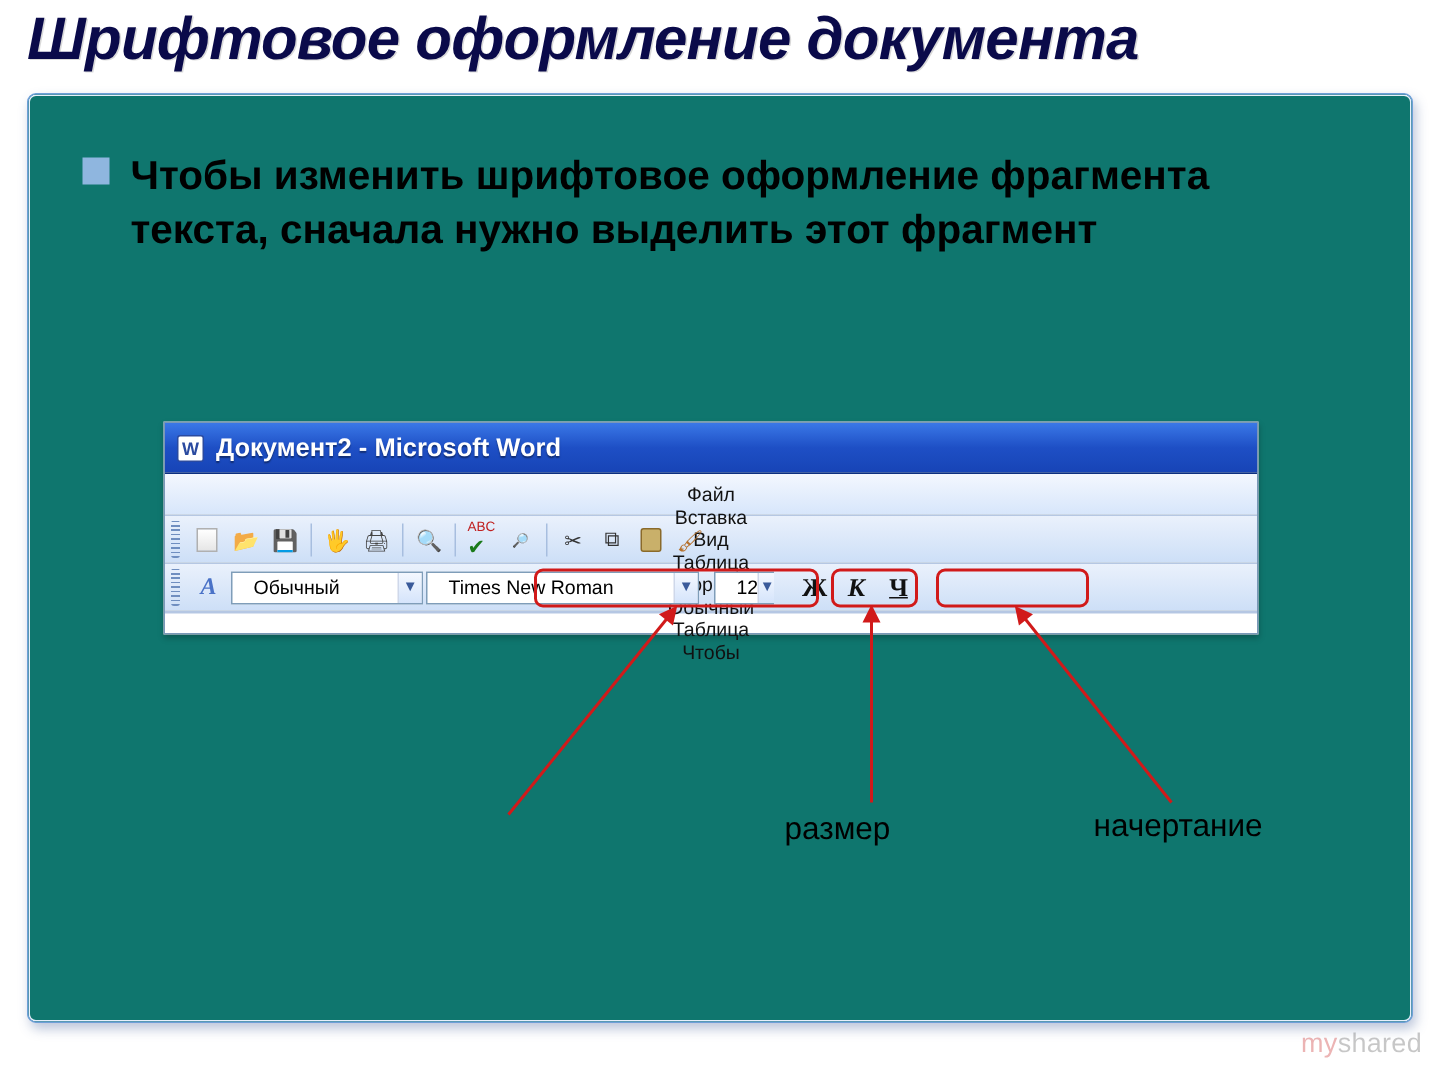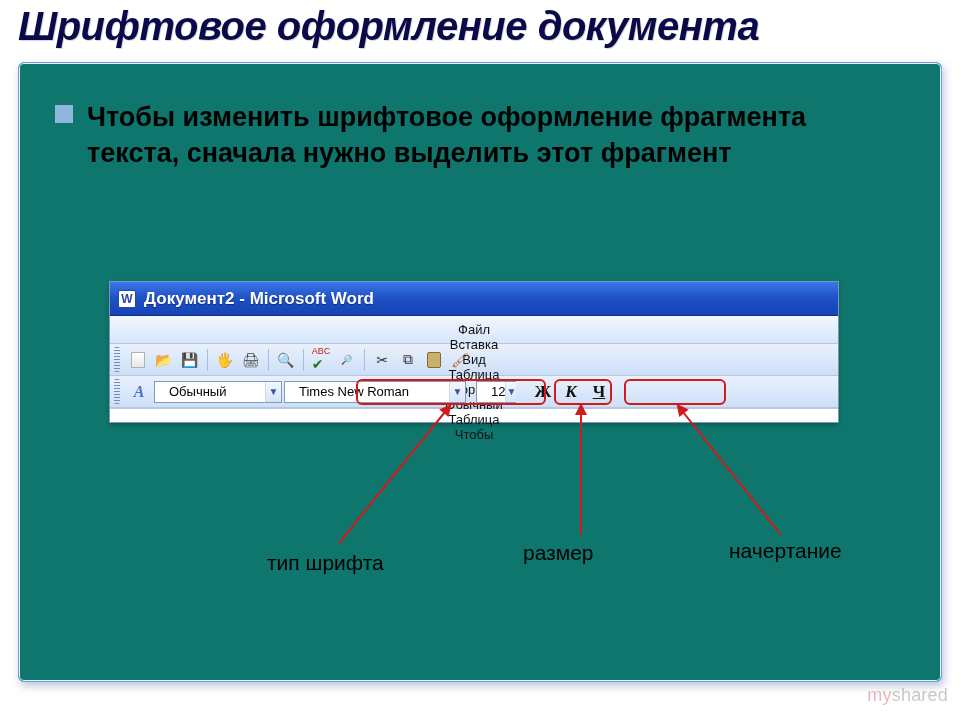--- a/index.html
+++ b/index.html
@@ -311,20 +311,19 @@
     <defs>
       <marker id="ahead" markerWidth="10" markerHeight="10" refX="2" refY="3" orient="auto">
         <path d="M6,0 L0,3 L6,6 Z" fill="#d11a1a"></path>
       </marker>
     </defs>
     <line x1="430" y1="344" x2="320" y2="480" stroke="#d11a1a" stroke-width="2" marker-start="url(#ahead)"></line>
     <line x1="562" y1="344" x2="562" y2="472" stroke="#d11a1a" stroke-width="2" marker-start="url(#ahead)"></line>
     <line x1="660" y1="344" x2="762" y2="472" stroke="#d11a1a" stroke-width="2" marker-start="url(#ahead)"></line>
   </svg>
 
-  <div class="anno" style="left:248px;top:488px">тип шрифта</div>
   <div class="anno" style="left:504px;top:478px">размер</div>
   <div class="anno" style="left:710px;top:476px">начертание</div>
 </div>
 
 <div class="watermark">
   <span style="color:rgba(200,40,40,.35)">my</span><span title="myshared">shared</span>
 </div>
 
 </body></html>

